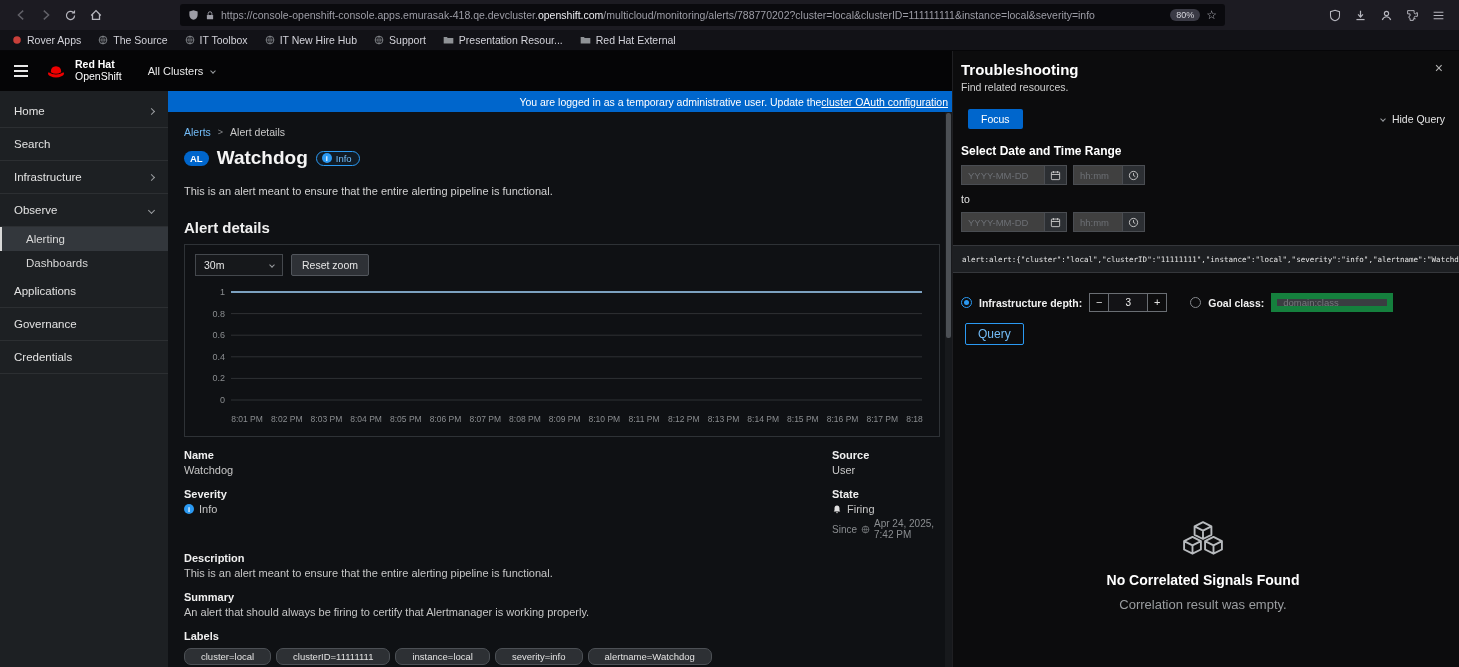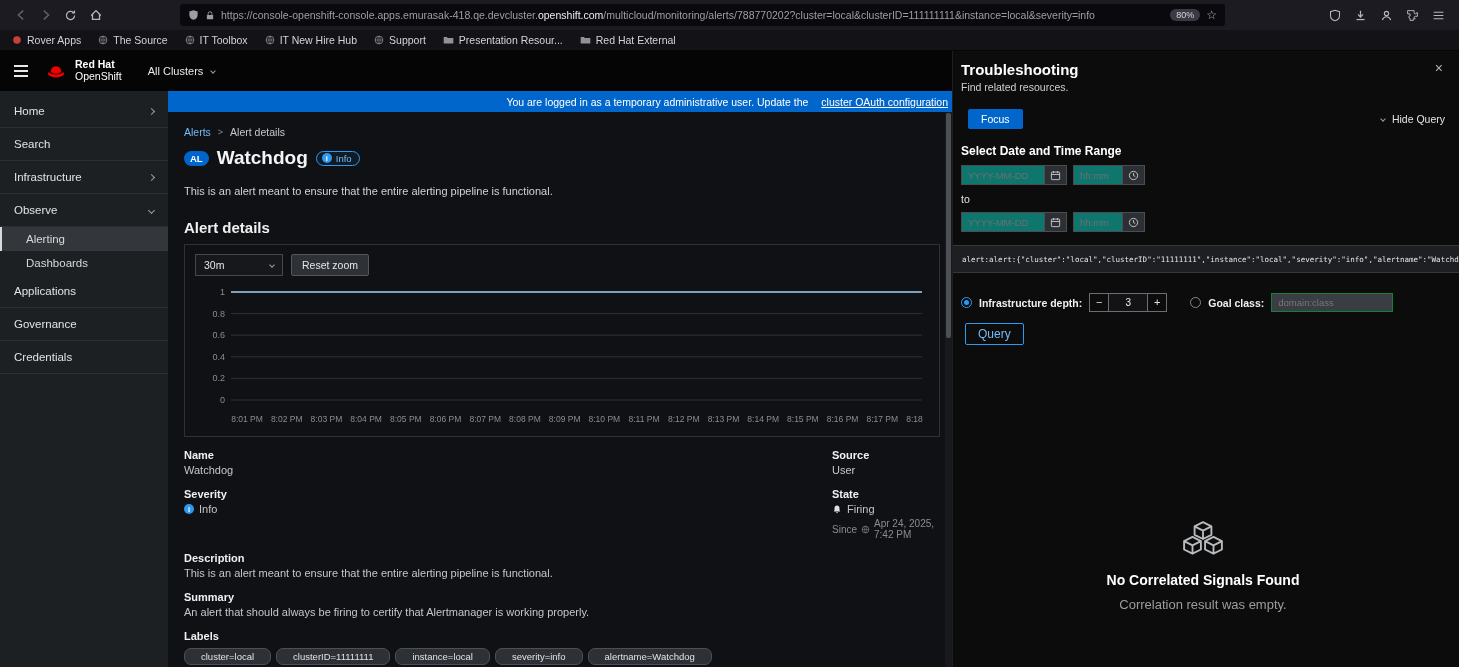--- a/index.html
+++ b/index.html
@@ -45,21 +45,21 @@
   .nav-sub{padding:6px 14px 6px 26px;color:#d8d8d8;}
   .nav-sub.active{background:#33373c;border-left:2px solid #d9d9d9;padding-left:24px;}
   .chev{width:5px;height:5px;border-right:1.5px solid #9a9da0;border-bottom:1.5px solid #9a9da0;display:inline-block;flex:none;}
   .chev.right{transform:rotate(-45deg);}
   .chev.down{transform:rotate(45deg);}
   .chev.small{width:4px;height:4px;}
 
   .main{flex:1;position:relative;background:#0f1114;overflow:hidden;}
   .banner{height:21px;background:#0066cc;color:#fff;font-size:10.5px;display:flex;align-items:center;
     justify-content:flex-end;padding-right:4px;white-space:nowrap;overflow:hidden;}
-  .banner a{color:#fff;margin-left:13px;}
+  .banner a{color:#fff;margin-left:0;}
   .main-scroll{padding:0 12px 0 16px;}
 
   .breadcrumb{margin-top:14px;font-size:10.5px;display:flex;gap:7px;align-items:center;}
   .breadcrumb a{color:#73bcf7;text-decoration:none;}
   .bc-sep{color:#8a8d90;font-size:9px;}
   .bc-cur{color:#c8c8c8;}
 
   .title-row{margin-top:9px;display:flex;align-items:center;gap:8px;}
   .al-badge{background:#0066cc;color:#fff;font-size:9.5px;font-weight:bold;padding:2px 6px;border-radius:9px;}
   .title-row h1{color:#f4f4f4;font-size:19px;font-weight:600;}
@@ -97,41 +97,41 @@
     border-left:1px solid #1f1f22;overflow:hidden;}
   .tp-head{display:flex;justify-content:space-between;align-items:flex-start;}
   .tp-title{font-size:15px;font-weight:bold;color:#fff;}
   .tp-sub{margin-top:3px;font-size:10.5px;color:#cfcfcf;}
   .tp-close{color:#b5b5b5;font-size:14px;line-height:1;margin-right:2px;}
   .tp-toolbar{margin-top:16px;display:flex;align-items:center;justify-content:space-between;}
   .focus-btn{margin-left:7px;background:#0066cc;border:none;color:#fff;font-size:10.5px;padding:4px 13px;border-radius:2px;font-family:inherit;}
   .hide-query{display:flex;align-items:center;gap:7px;font-size:10.5px;color:#e4e4e4;}
   .tp-section-h{margin-top:15px;font-size:12px;font-weight:bold;color:#fff;}
   .dt-row{margin-top:7px;display:flex;align-items:center;}
-  .dt-input{height:20px;background:#0f766e;border:1px solid #4a4d52;color:#d0d0d0;font-size:9.5px;padding:4px 6px;font-family:inherit;}
+  .dt-input{height:20px;background:#404040;border:1px solid #4a4d52;color:#d0d0d0;font-size:9.5px;padding:4px 6px;font-family:inherit;}
   .dt-input::placeholder{color:#6c6f74;}
   .dt-date{width:84px;}
   .dt-time{width:50px;margin-left:6px;}
   .dt-btn{width:22px;height:20px;background:#2c2f33;border:1px solid #4a4d52;border-left:none;
     display:flex;align-items:center;justify-content:center;color:#cfcfcf;}
   .to-label{margin-top:8px;font-size:10.5px;}
   .query-strip{margin:13px -14px 0 -8px;height:28px;line-height:28px;background:#1d1f22;
     border-top:1px solid #35373b;border-bottom:1px solid #35373b;padding:0 9px;
     font-family:"DejaVu Sans Mono",monospace;font-size:7.5px;color:#e8e8e8;white-space:nowrap;overflow:hidden;}
   .opts-row{margin-top:20px;display:flex;align-items:center;gap:7px;}
   .radio{width:11px;height:11px;border-radius:50%;border:1px solid #85888c;display:inline-flex;
     align-items:center;justify-content:center;flex:none;background:transparent;}
   .radio.checked{border-color:#2b9af3;}
   .radio.checked::after{content:"";width:5px;height:5px;border-radius:50%;background:#2b9af3;}
   .opt-label{font-size:10.5px;font-weight:bold;color:#f0f0f0;white-space:nowrap;}
   .step-btn{width:20px;height:19px;background:transparent;border:1px solid #6a6e73;color:#e0e0e0;font-size:11px;line-height:1;font-family:inherit;}
   .step-val{width:38px;height:19px;background:#131316;border:1px solid #6a6e73;border-left:none;border-right:none;
     color:#f0f0f0;font-size:10px;text-align:center;font-family:inherit;}
   .goal-radio{margin-left:16px;}
-  .goal-input{width:122px;height:19px;background:#3a3d41;border:1px solid #15803d;color:#d0d0d0;font-size:9.5px;padding:0 6px;font-family:inherit;}
+  .goal-input{width:122px;height:19px;background:#3a3d41;border:6px solid #15803d;color:#d0d0d0;font-size:9.5px;padding:0 6px;font-family:inherit;}
   .goal-input::placeholder{color:#75787c;}
   .query-btn{margin-top:11px;margin-left:4px;background:transparent;border:1px solid #2b9af3;color:#73bcf7;
     font-size:12px;padding:3px 12px;border-radius:2px;font-family:inherit;}
   .empty-state{margin-top:175px;text-align:center;}
   .empty-state .cubes{display:inline-flex;}
   .empty-title{margin-top:12px;font-size:14px;font-weight:bold;color:#fff;}
   .empty-sub{margin-top:9px;font-size:13px;color:#9a9da0;}
 </style>
 </head>
 <body>

